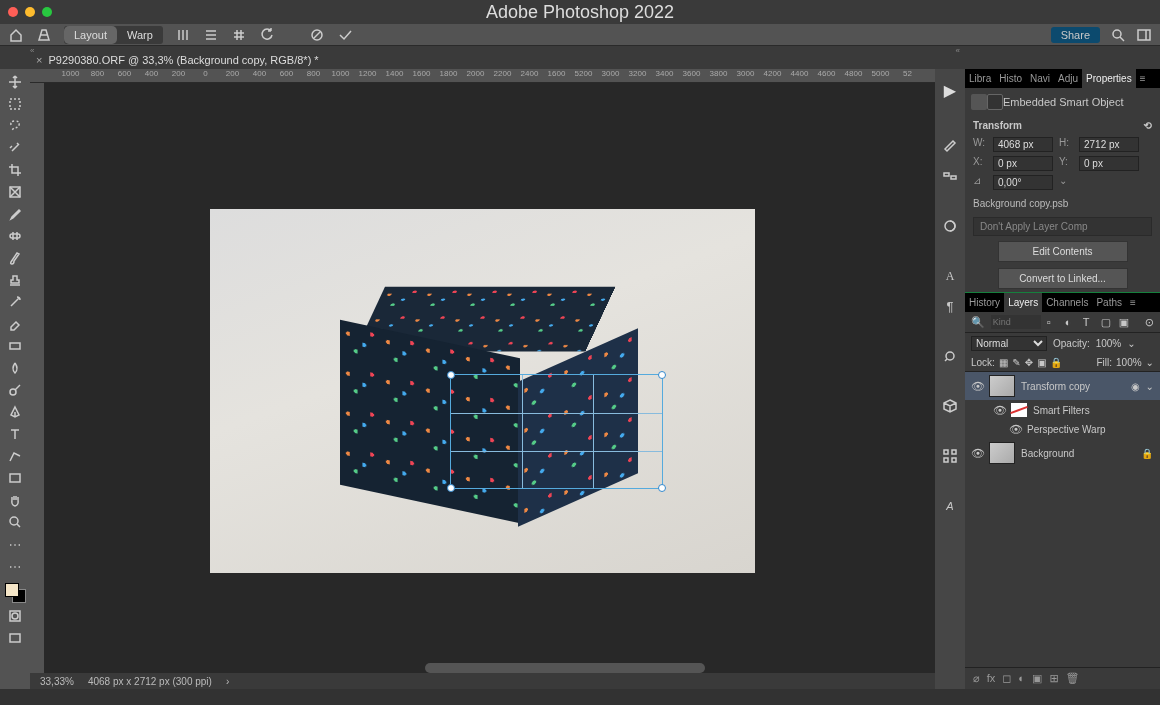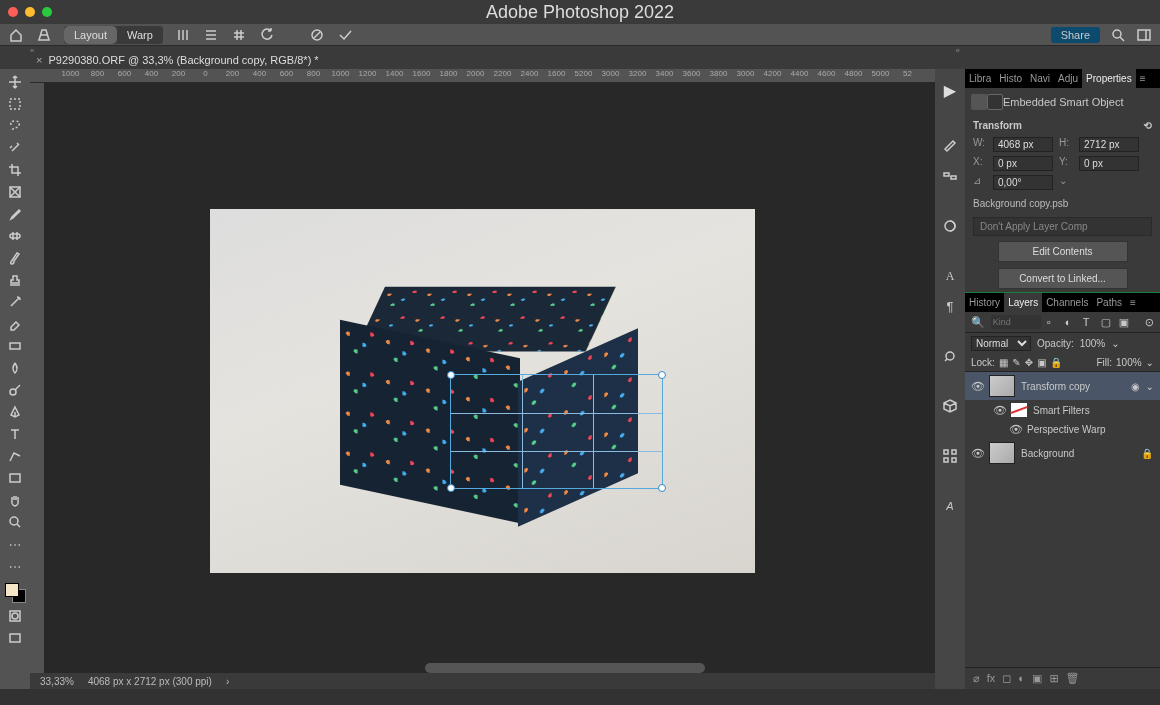--- a/index.html
+++ b/index.html
@@ -66,21 +66,21 @@
 .tr-row { display: flex; gap: 6px; padding: 2px 8px; font-size: 10px; }
 .tr-row span { color: #999; width: 14px; }
 .tr-row .val { background: #333; border: 1px solid #222; padding: 1px 4px; width: 60px; color: #ddd; }
 .input-read { background: #333; border: 1px solid #2a2a2a; padding: 3px 6px; margin: 2px 8px; color: #888; font-size: 10px; }
 .btn { background: #555; border: 1px solid #333; padding: 4px 8px; margin: 3px auto; display: block; width: 130px; text-align: center; font-size: 10px; cursor: pointer; color: #ddd; }
 .layers-panel { border-top: 1px solid #15803d; }
 .lyr-tools { display: flex; gap: 6px; padding: 3px 6px; border-bottom: 1px solid #222; align-items: center; }
 .lyr-tools .srch { background: #333; border: none; width: 50px; font-size: 9px; color: #999; padding: 2px; }
 .lyr-filt { width: 12px; height: 12px; }
 .blend-row { display: flex; padding: 3px 6px; gap: 6px; align-items: center; font-size: 10px; }
-.blend-row select { background: #333; border: 1px solid #222; color: #ddd; font-size: 10px; width: 60px; }
+.blend-row select { background: #333; border: 1px solid #222; color: #ddd; font-size: 10px; width: 76px; }
 .lock-row { display: flex; padding: 3px 6px; gap: 4px; align-items: center; font-size: 10px; border-bottom: 1px solid #222; }
 .layer { display: flex; align-items: center; padding: 3px 6px; gap: 6px; font-size: 10px; }
 .layer.sel { background: #4a5668; }
 .eye { width: 12px; font-size: 11px; cursor: pointer; }
 .thumb { width: 26px; height: 22px; background: #888; border: 1px solid #222; }
 .thumb.bg { background: linear-gradient(135deg,#ccc,#aaa); }
 .sublayer { padding-left: 28px; }
 .fx-ic { width: 16px; height: 14px; background: #fff; position: relative; }
 .fx-ic::after { content: ""; position: absolute; width: 18px; height: 2px; background: #d33; top: 6px; left: -1px; transform: rotate(-20deg); }
 .lyr-foot { display: flex; gap: 7px; padding: 4px 8px; border-top: 1px solid #222; margin-top: auto; font-size: 11px; color: #999; }

